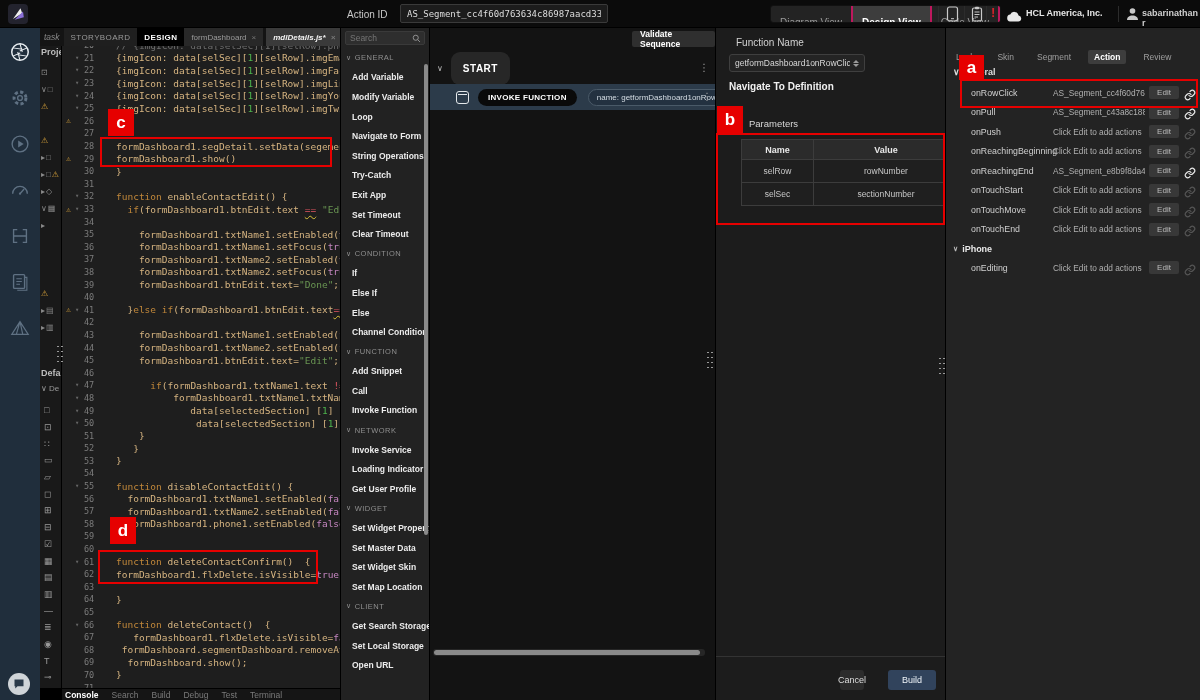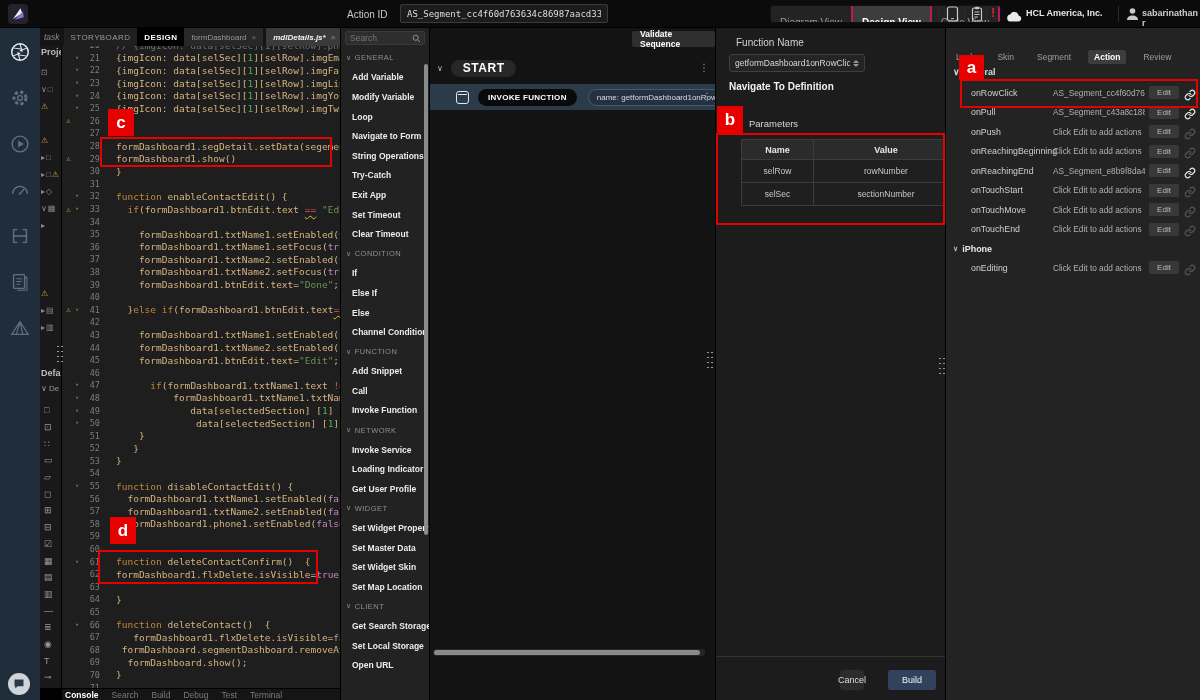--- a/index.html
+++ b/index.html
@@ -41,21 +41,21 @@
 .tab.plain{background:#1f1f1f}
 .tab.active-dark{background:#000;color:#fff;font-weight:bold}
 .tab.file{background:#282828;letter-spacing:0}
 .tab.file-active{background:#3a3a3a;color:#f0f0f0;font-style:italic;font-weight:bold;letter-spacing:0;margin-left:3px}
 
 #editor{left:62px;top:46px;width:278px;height:642px;background:#1e1e1e;overflow:hidden}
 #editor-lines{margin-top:-7px}
 .eline{height:12.6px;display:flex;align-items:center;white-space:pre;font-family:"DejaVu Sans Mono",monospace;font-size:9.5px}
 .eline .warn{width:13px;text-align:center;color:#dba43a;font-size:7.5px;flex:none}
 .eline .fold{width:9px;color:#666;font-size:7px;flex:none}
-.eline .num{width:16px;text-align:right;color:#7c7c7c;font-size:8.5px;font-family:"DejaVu Sans Mono",monospace;flex:none;margin-right:0}
+.eline .num{width:16px;color:#7c7c7c;font-size:8.5px;font-family:"DejaVu Sans Mono",monospace;flex:none;margin-right:0}
 .eline .code{padding-left:16px;color:#d6b480;flex:none}
 .code .kw{color:#c0873a}
 .code .str{color:#699552}
 .code .num2{color:#4db54d}
 .code .bool{color:#c586c0}
 .code .err{color:#e05561;text-decoration:underline wavy #d9c23a 1px;text-underline-offset:2px}
 .code .err2{color:#e05561}
 .code .cmt{color:#6d6d6d}
 
 #statusbar{left:62px;top:688px;width:278px;height:12px;background:#151515;border-top:1px solid #000;display:flex;align-items:center;gap:13px;padding-left:3px}
@@ -69,21 +69,21 @@
 #palette-list{margin-top:20px}
 .pal-header{height:19.6px;display:flex;align-items:center;padding-left:5px;color:#8f8f8f;font-size:7.5px;letter-spacing:.5px;gap:3px}
 .pal-header .chev{font-size:7px;color:#8f8f8f}
 .pal-item{height:19.6px;display:flex;align-items:center;padding-left:11px;color:#ececec;font-size:8.5px;font-weight:bold;white-space:nowrap}
 #palette-scroll{position:absolute;right:1px;top:36px;width:4px;height:471px;background:#8a8a8a;border-radius:2px}
 
 #canvas{left:430px;top:28px;width:285px;height:672px;background:#131313}
 #validate-btn{position:absolute;left:202px;top:3px;height:16px;padding:0 8px;background:#2f2f2f;border-radius:2px;color:#fff;font-size:8.5px;font-weight:bold;display:flex;align-items:center}
 #start-row{position:absolute;left:0;top:30px;width:285px;height:20px;display:flex;align-items:center}
 #start-chev{margin-left:7px;color:#bbb;font-size:8px}
-#start-pill{margin-left:8px;background:#272727;border-radius:9px;height:17px;padding:0 12px;display:flex;align-items:center;color:#fff;font-weight:bold;font-size:12px;letter-spacing:.5px}
+#start-pill{margin-left:8px;background:#272727;border-radius:9px;height:33px;padding:0 12px;display:flex;align-items:center;color:#fff;font-weight:bold;font-size:10px;letter-spacing:.5px}
 .vdots{color:#9f9f9f;font-size:10px;letter-spacing:0;line-height:4px}
 #start-dots{position:absolute;right:6px}
 #invoke-row{position:absolute;left:0;top:56px;width:285px;height:26px;background:#2c3b4a;display:flex;align-items:center}
 #invoke-ico{margin-left:26px;width:13px;height:13px;border:1.5px solid #e4e8eb;border-radius:3px;position:relative;flex:none}
 #invoke-ico:after{content:"";position:absolute;left:1px;right:1px;top:2px;height:1.5px;background:#e4e8eb}
 #invoke-pill{margin-left:9px;background:#0a0a0a;border-radius:9px;height:17px;padding:0 10px;display:flex;align-items:center;color:#fff;font-weight:bold;font-size:8px;letter-spacing:.3px;flex:none}
 #invoke-name{margin-left:11px;background:#233140;border:1px solid #4a5a68;border-radius:9px;height:17px;padding:0 8px;display:flex;align-items:center;color:#d5dde4;font-size:8px;white-space:nowrap;overflow:hidden;max-width:148px;flex:none}
 #invoke-dots{position:absolute;right:3px}
 #canvas-hscroll{position:absolute;left:3px;top:621px;width:272px;height:7px;background:#262626;border-radius:3px}
 #canvas-hscroll .thumb{position:absolute;left:1px;top:1px;width:266px;height:5px;background:#8a8a8a;border-radius:3px}

